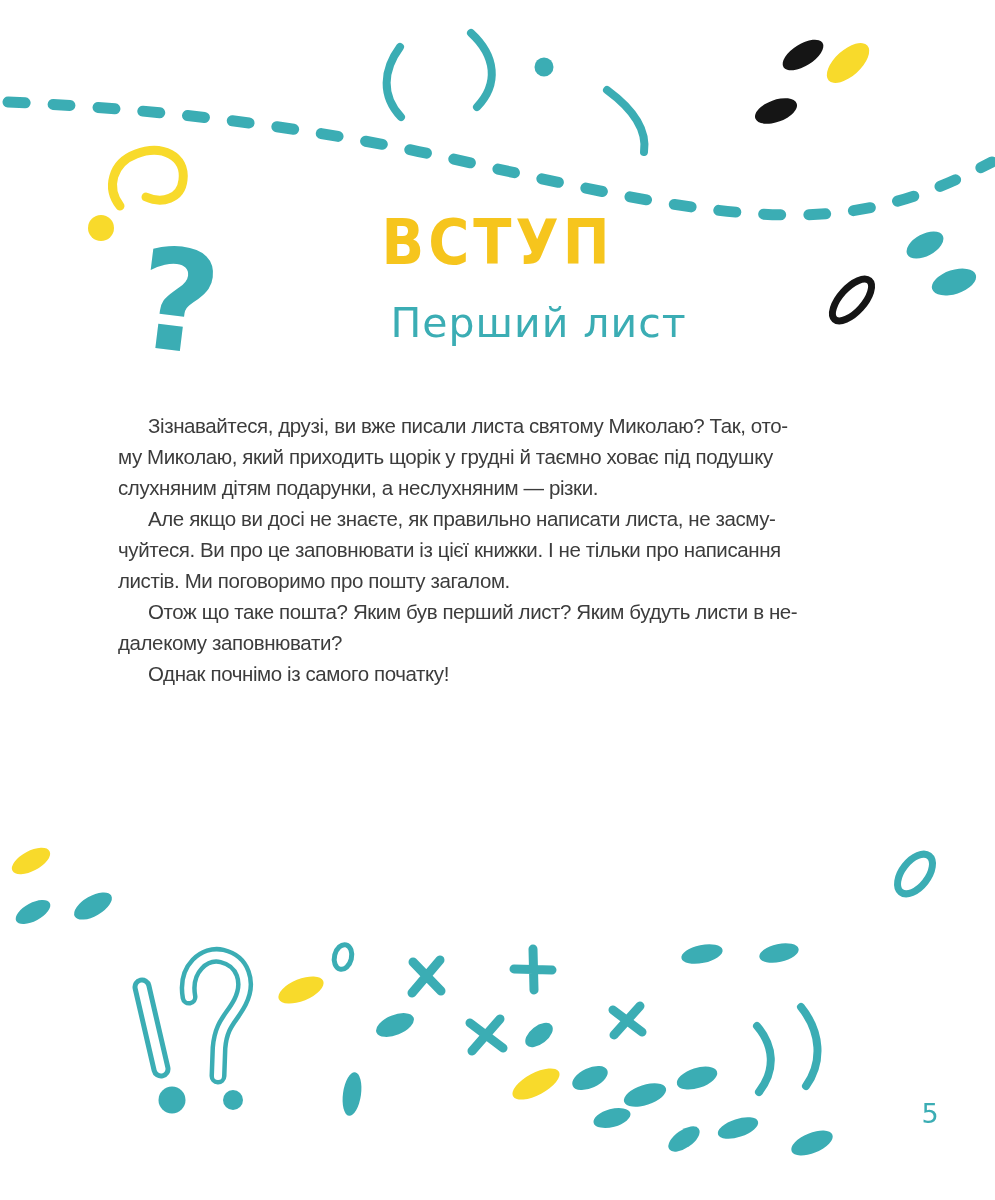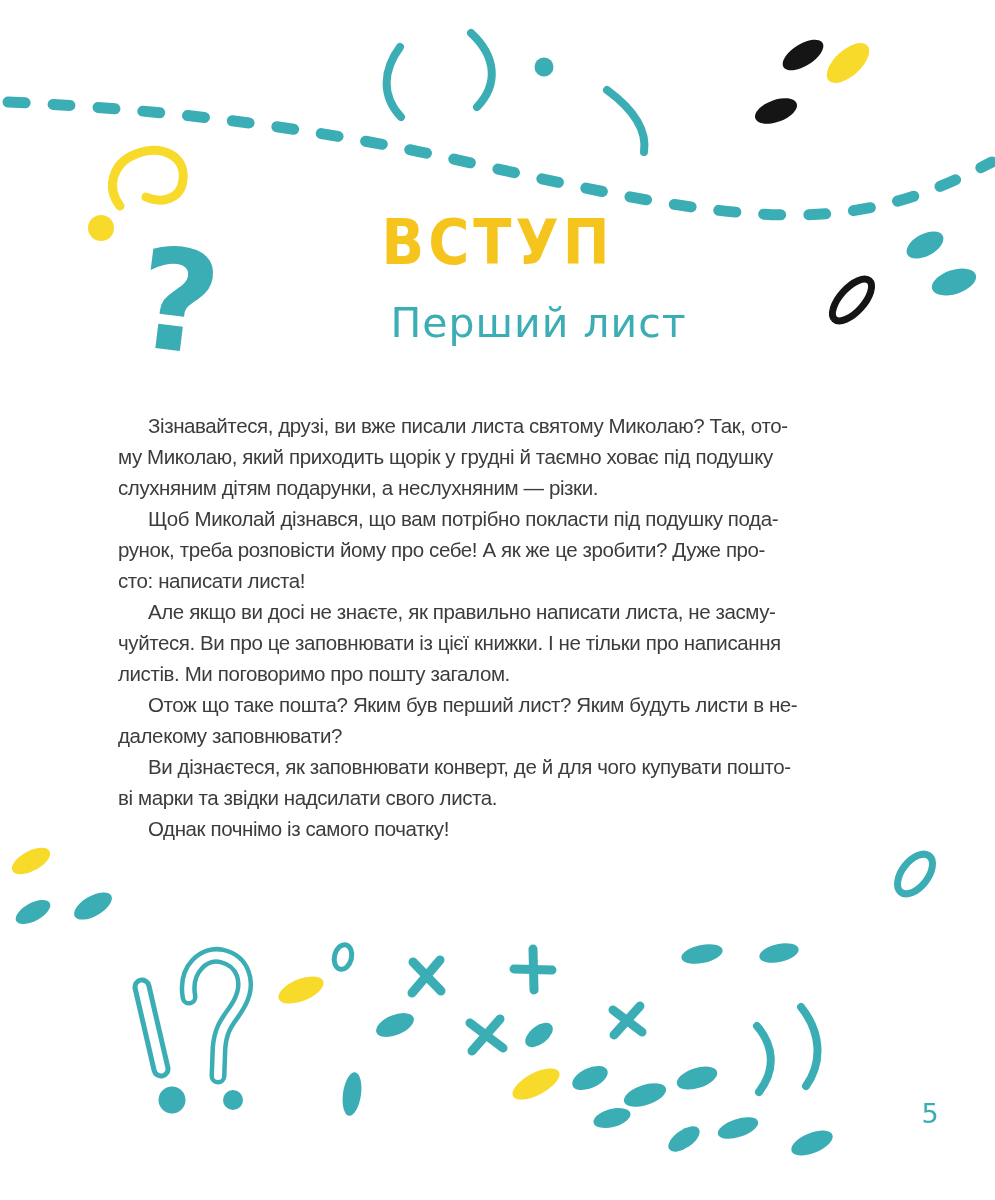--- a/index.html
+++ b/index.html
@@ -107,27 +107,22 @@
     <ellipse cx="812" cy="1143" rx="22" ry="10" transform="rotate(-22 812 1143)" class="ft"></ellipse>
   </svg>
 
   <h1 class="section-title">ВСТУП</h1>
   <h2 class="chapter-title">Перший лист</h2>
 
   <div class="text-block">
     <p>Зізнавайтеся, друзі, ви вже писали листа святому Миколаю? Так, ото-
 му Миколаю, який приходить щорік у грудні й таємно ховає під подушку
 слухняним дітям подарунки, а неслухняним — різки.</p>
-    <p>Щоб Миколай дізнався, що вам потрібно покласти під подушку пода-
-рунок, треба розповісти йому про себе! А як же це зробити? Дуже про-
-сто: написати листа!</p>
     <p>Але якщо ви досі не знаєте, як правильно написати листа, не засму-
 чуйтеся. Ви про це заповнювати із цієї книжки. І не тільки про написання
 листів. Ми поговоримо про пошту загалом.</p>
     <p>Отож що таке пошта? Яким був перший лист? Яким будуть листи в не-
 далекому заповнювати?</p>
-    <p>Ви дізнаєтеся, як заповнювати конверт, де й для чого купувати пошто-
-ві марки та звідки надсилати свого листа.</p>
     <p>Однак почнімо із самого початку!</p>
   </div>
 
   <div class="page-number">5</div>
 </div>
 
 </body></html>

